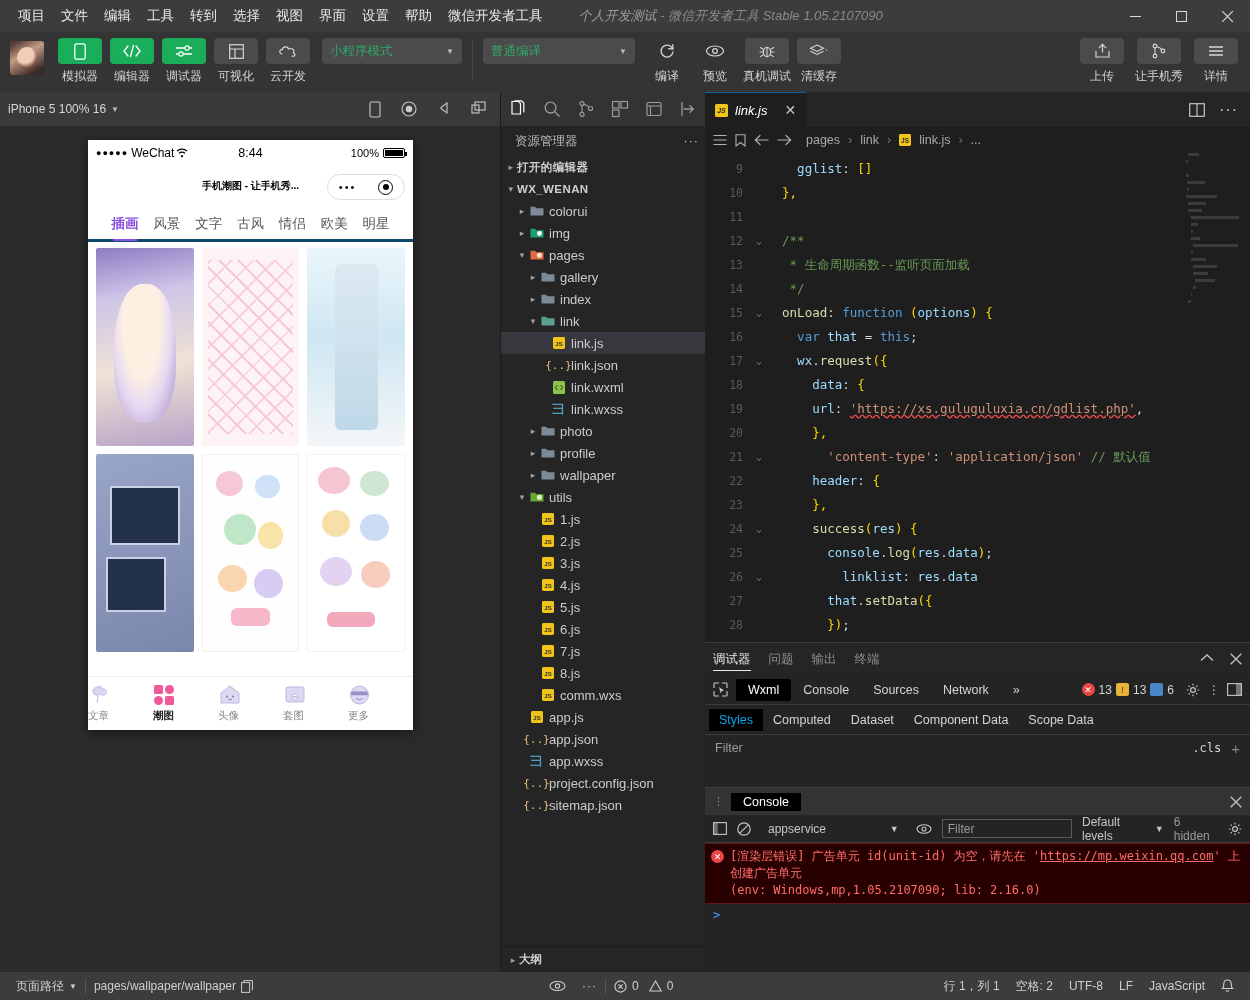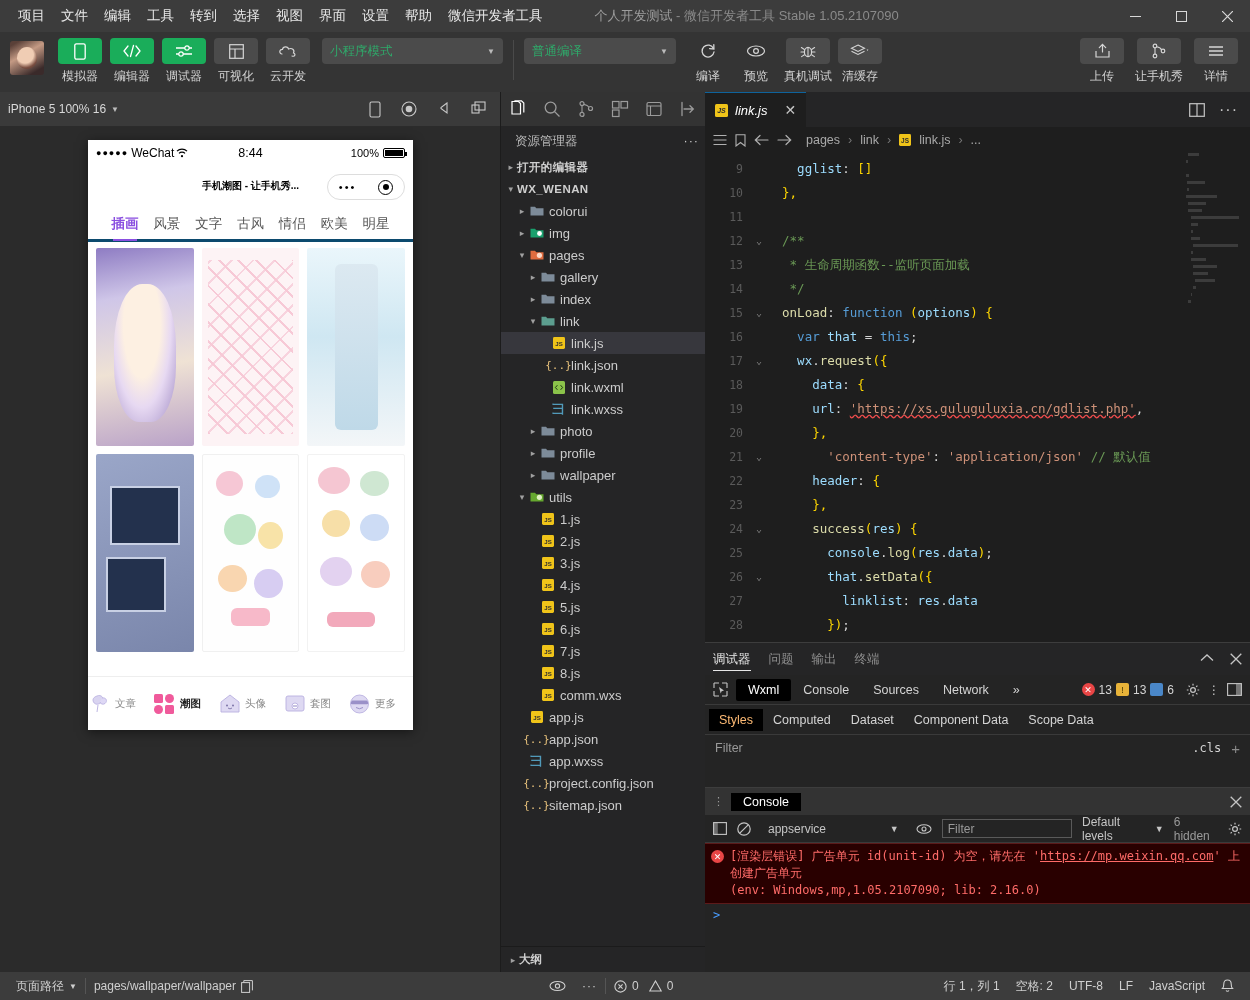--- a/index.html
+++ b/index.html
@@ -12,21 +12,21 @@
   }
   .app { position: relative; width: 1250px; height: 1000px; display: flex; flex-direction: column; }
 
   
   .titlebar {
     height: 32px; background: #3c3c3c; display: flex; align-items: center;
     flex: 0 0 32px; color: #e0e0e0; font-size: 13px;
   }
   .menus { display: flex; align-items: center; padding-left: 10px; gap: 0; }
   .menu-item { padding: 4px 8px; color: #e8e8e8; font-size: 13.5px; white-space: nowrap; cursor: default; }
-  .title-text { margin-left: 44px; color: #9d9d9d; font-size: 13px; white-space: nowrap; }
+  .title-text { margin-left: 28px; color: #9d9d9d; font-size: 13px; white-space: nowrap; font-style: italic; }
   .title-text .ver { color: #8a8a8a; }
   .winbtns { margin-left: auto; display: flex; height: 32px; }
   .winbtn { width: 46px; height: 32px; display: flex; align-items: center; justify-content: center; color: #d8d8d8; }
 
   
   .toolbar {
     height: 60px; flex: 0 0 60px; background: #343434; display: flex; align-items: flex-start;
     padding: 6px 10px 0 10px; gap: 0; position: relative;
   }
   .avatar {
@@ -44,21 +44,21 @@
   .tbtn.green .ico { background: #1aad5a; }
   .tbtn.grey .ico { background: #4b4b4b; }
   .tbtn .lbl { font-size: 12px; color: #d2d2d2; margin-top: 4px; white-space: nowrap; }
   .sep { width: 1px; height: 40px; background: #4a4a4a; margin: 2px 10px 0 10px; }
   .select {
     height: 26px; background: #4b4b4b; border-radius: 4px; display:flex; align-items:center;
     padding: 0 8px; color: #cfcfcf; font-size: 12.5px; margin-top: 0px; position: relative;
   }
   .select .cap { color: #2fa96a; }
   .select .arrow { margin-left: auto; font-size: 8px; color:#bbb; padding-left: 12px;}
-  .sel-mode { width: 181px; margin-left: 10px; }
+  .sel-mode { width: 140px; margin-left: 10px; }
   .sel-build { width: 152px; }
   .tool-right { margin-left: auto; display: flex; gap: 4px; }
 
   
   .main { flex: 1 1 auto; display: flex; min-height: 0; }
 
   
   .sim-col { width: 500px; flex: 0 0 500px; background: #2b2b2b; display:flex; flex-direction: column; }
   .sim-bar { height: 34px; flex:0 0 34px; background:#3a3a3a; display:flex; align-items:center; padding:0 8px; color:#cfcfcf; font-size:12px; }
   .sim-bar .devname { color:#d8d8d8;text-align:right; }
@@ -99,21 +99,21 @@
      repeating-linear-gradient(45deg,#f7c9d6 0 2px,transparent 2px 13px),
      repeating-linear-gradient(-45deg,#f8d3de 0 2px,transparent 2px 15px);}
   .c3 { background:linear-gradient(180deg,#eaf6fb 0%, #cfe7f2 45%, #f3f6f8 100%); position:relative;}
   .c3:after{content:"";position:absolute;left:28%;top:8%;width:44%;height:84%;background:linear-gradient(180deg,#dce9f1,#bfd9e8);border-radius:6px;}
   .c4 { background:linear-gradient(160deg,#9aa6c8 0%,#7a86ab 100%); position:relative;}
   .c4 .ph { position:absolute; background:#23314d; border:2px solid #c8d0e4;}
   .c5 { background:#fefefe; border:1px solid #f0f0f0; position:relative; overflow:hidden;}
   .c6 { background:#fff; border:1px solid #f2f2f2; position:relative; }
   .blob { position:absolute; border-radius:50%; }
   .p-bot { height:54px; flex:0 0 54px; border-top:1px solid #eee; display:flex; align-items:center; }
-  .p-bi { flex:1; display:flex; align-items:center; gap:3px; }
+  .p-bi { flex:1; display:flex; flex-direction:column; gap:3px; }
   .p-bi .g { width:24px; height:22px; }
   .p-bi .n { font-size:10.5px; color:#888; }
   .p-bi.on .n { color:#222; font-weight:600; }
 
   
   .explorer { width: 205px; flex:0 0 205px; background:#252526; display:flex; flex-direction:column; border-left:1px solid #1c1c1c;}
   .act-bar { height:34px; flex:0 0 34px; background:#333333; display:flex; align-items:center; justify-content:space-around; color:#9b9b9b;}
   .act-bar .ai { width:24px; height:24px; display:flex; align-items:center; justify-content:center; }
   .act-bar .ai.on { color:#ffffff; }
   .exp-head { height:30px; display:flex; align-items:center; padding:0 6px 0 14px; color:#bbbbbb; font-size:12.5px; flex:0 0 30px;}
@@ -158,21 +158,21 @@
   .devtools { background:#242424; }
   .dt-bar { height:30px; display:flex; align-items:center; gap:0; padding:0 6px; background:#242424; border-bottom:1px solid #3a3a3a;}
   .dt-tab { padding:0 12px; height:22px; line-height:22px; font-size:12.5px; color:#d4d4d4; border-radius:2px;}
   .dt-tab.on { background:#000000; color:#ffffff; }
   .dt-bar .counts { margin-left:auto; display:flex; align-items:center; gap:4px; font-size:12px; color:#d4d4d4; padding-right:2px;}
   .pill { width:13px; height:13px; border-radius:50%; display:inline-flex; align-items:center; justify-content:center; font-size:9px; color:#fff;}
   .pill.e{background:#e94545}.pill.w{background:#e8b339;color:#4a3800;border-radius:2px;}
   .pill.i{background:#4a87c8;border-radius:2px;}
   .dt-sub { height:30px; display:flex; align-items:center; gap:0; padding:0 4px; background:#242424; border-bottom:1px solid #3a3a3a;}
   .st-tab { padding:0 10px; height:22px; line-height:22px; font-size:12.5px; color:#d4d4d4; }
-  .st-tab.on { background:#000; color:#fdba74; }
+  .st-tab.on { background:#000; color:#0ea5e9; }
   .filterrow { height:26px; display:flex; align-items:center; padding:0 10px; color:#9a9a9a; font-size:12.5px; background:#242424;}
   .filterrow .cls { margin-left:auto; color:#d4d4d4; font-family:"DejaVu Sans Mono",monospace; font-size:12px;}
   .filterrow .plus { color:#8a8a8a; margin-left:10px; font-size:15px;}
   .styles-body { flex:1 1 auto; background:#242424; }
   .console-head { height:28px; display:flex; align-items:center; background:#333333; border-top:1px solid #3d3d3d; padding:0 8px; gap:8px;}
   .console-head .grip { color:#9a9a9a; font-size:11px; letter-spacing:-1px;}
   .console-head .ctab { background:#000; color:#fff; font-size:12.5px; padding:2px 12px; }
   .console-head .cx { margin-left:auto; color:#c5c5c5; }
   .console-tools { height:28px; display:flex; align-items:center; gap:10px; padding:0 8px; background:#242424; border-bottom:1px solid #3a3a3a; color:#c5c5c5; font-size:12px;}
   .ctx-sel { display:flex; align-items:center; gap:6px; border:1px solid transparent; padding:1px 6px; width:150px;}
@@ -962,22 +962,22 @@
             <div class="ln">    <span class="k">var</span> <span class="v">that</span> <span class="o">=</span> <span class="k">this</span><span class="o">;</span></div>
             <div class="ln">    <span class="v">wx</span><span class="o">.</span><span class="f">request</span><span class="b">({</span></div>
             <div class="ln">      <span class="v">data</span><span class="o">:</span> <span class="b">{</span></div>
             <div class="ln">      <span class="v">url</span><span class="o">:</span> <span class="s url-err">'https://xs.guluguluxia.cn/gdlist.php'</span><span class="o">,</span></div>
             <div class="ln">      <span class="b">},</span></div>
             <div class="ln">        <span class="s">'content-type'</span><span class="o">:</span> <span class="s">'application/json'</span> <span class="c">// 默认值</span></div>
             <div class="ln">      <span class="v">header</span><span class="o">:</span> <span class="b">{</span></div>
             <div class="ln">      <span class="b">},</span></div>
             <div class="ln">      <span class="f">success</span><span class="b">(</span><span class="v">res</span><span class="b">)</span> <span class="b">{</span></div>
             <div class="ln">        <span class="v">console</span><span class="o">.</span><span class="f">log</span><span class="b">(</span><span class="v">res</span><span class="o">.</span><span class="v">data</span><span class="b">)</span><span class="o">;</span></div>
+            <div class="ln">          <span class="v">linklist</span><span class="o">:</span> <span class="v">res</span><span class="o">.</span><span class="v">data</span></div>
             <div class="ln">        <span class="v">that</span><span class="o">.</span><span class="f">setData</span><span class="b">({</span></div>
-            <div class="ln">          <span class="v">linklist</span><span class="o">:</span> <span class="v">res</span><span class="o">.</span><span class="v">data</span></div>
             <div class="ln">        <span class="b">})</span><span class="o">;</span></div>
             <div class="ln">      <span class="b">}</span></div>
           </div>
         <div class="minimap" id="minimap">
             <div class="mm-l">
               <div style="margin-left:4.4px;height:3px;background:#8a8a8a;width:11px"></div>
             </div>
             <div class="mm-l">
               <div style="margin-left:2.2px;height:3px;background:#8a8a8a;width:2.2px"></div>
             </div>

